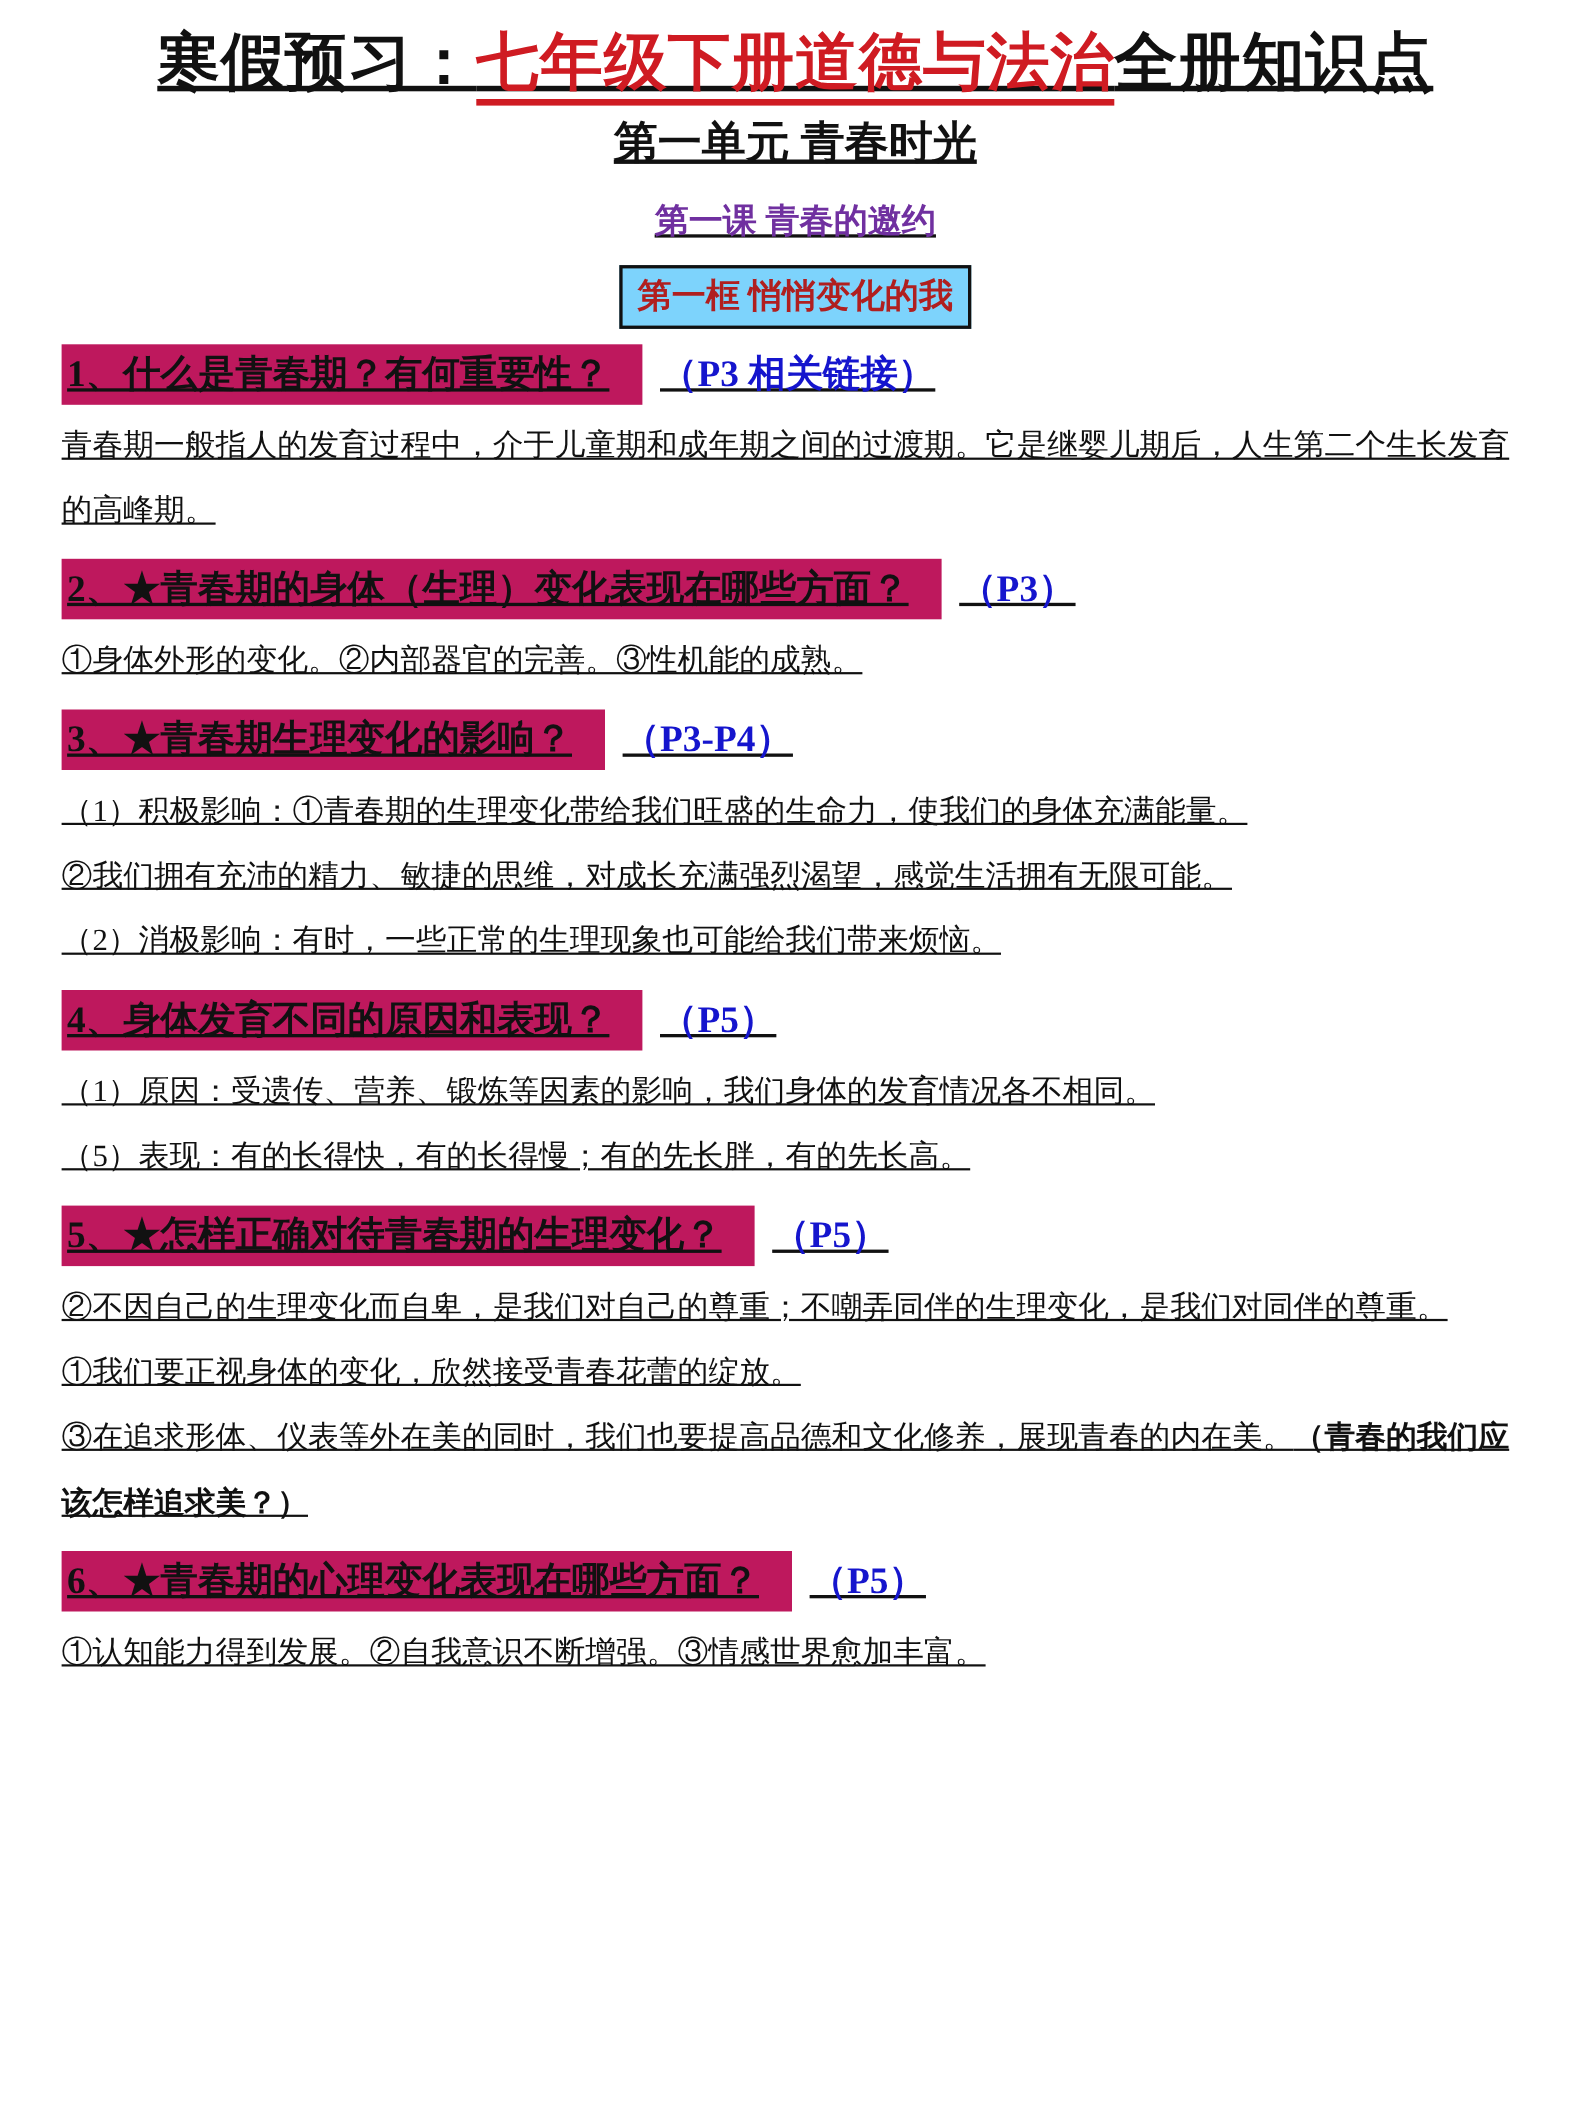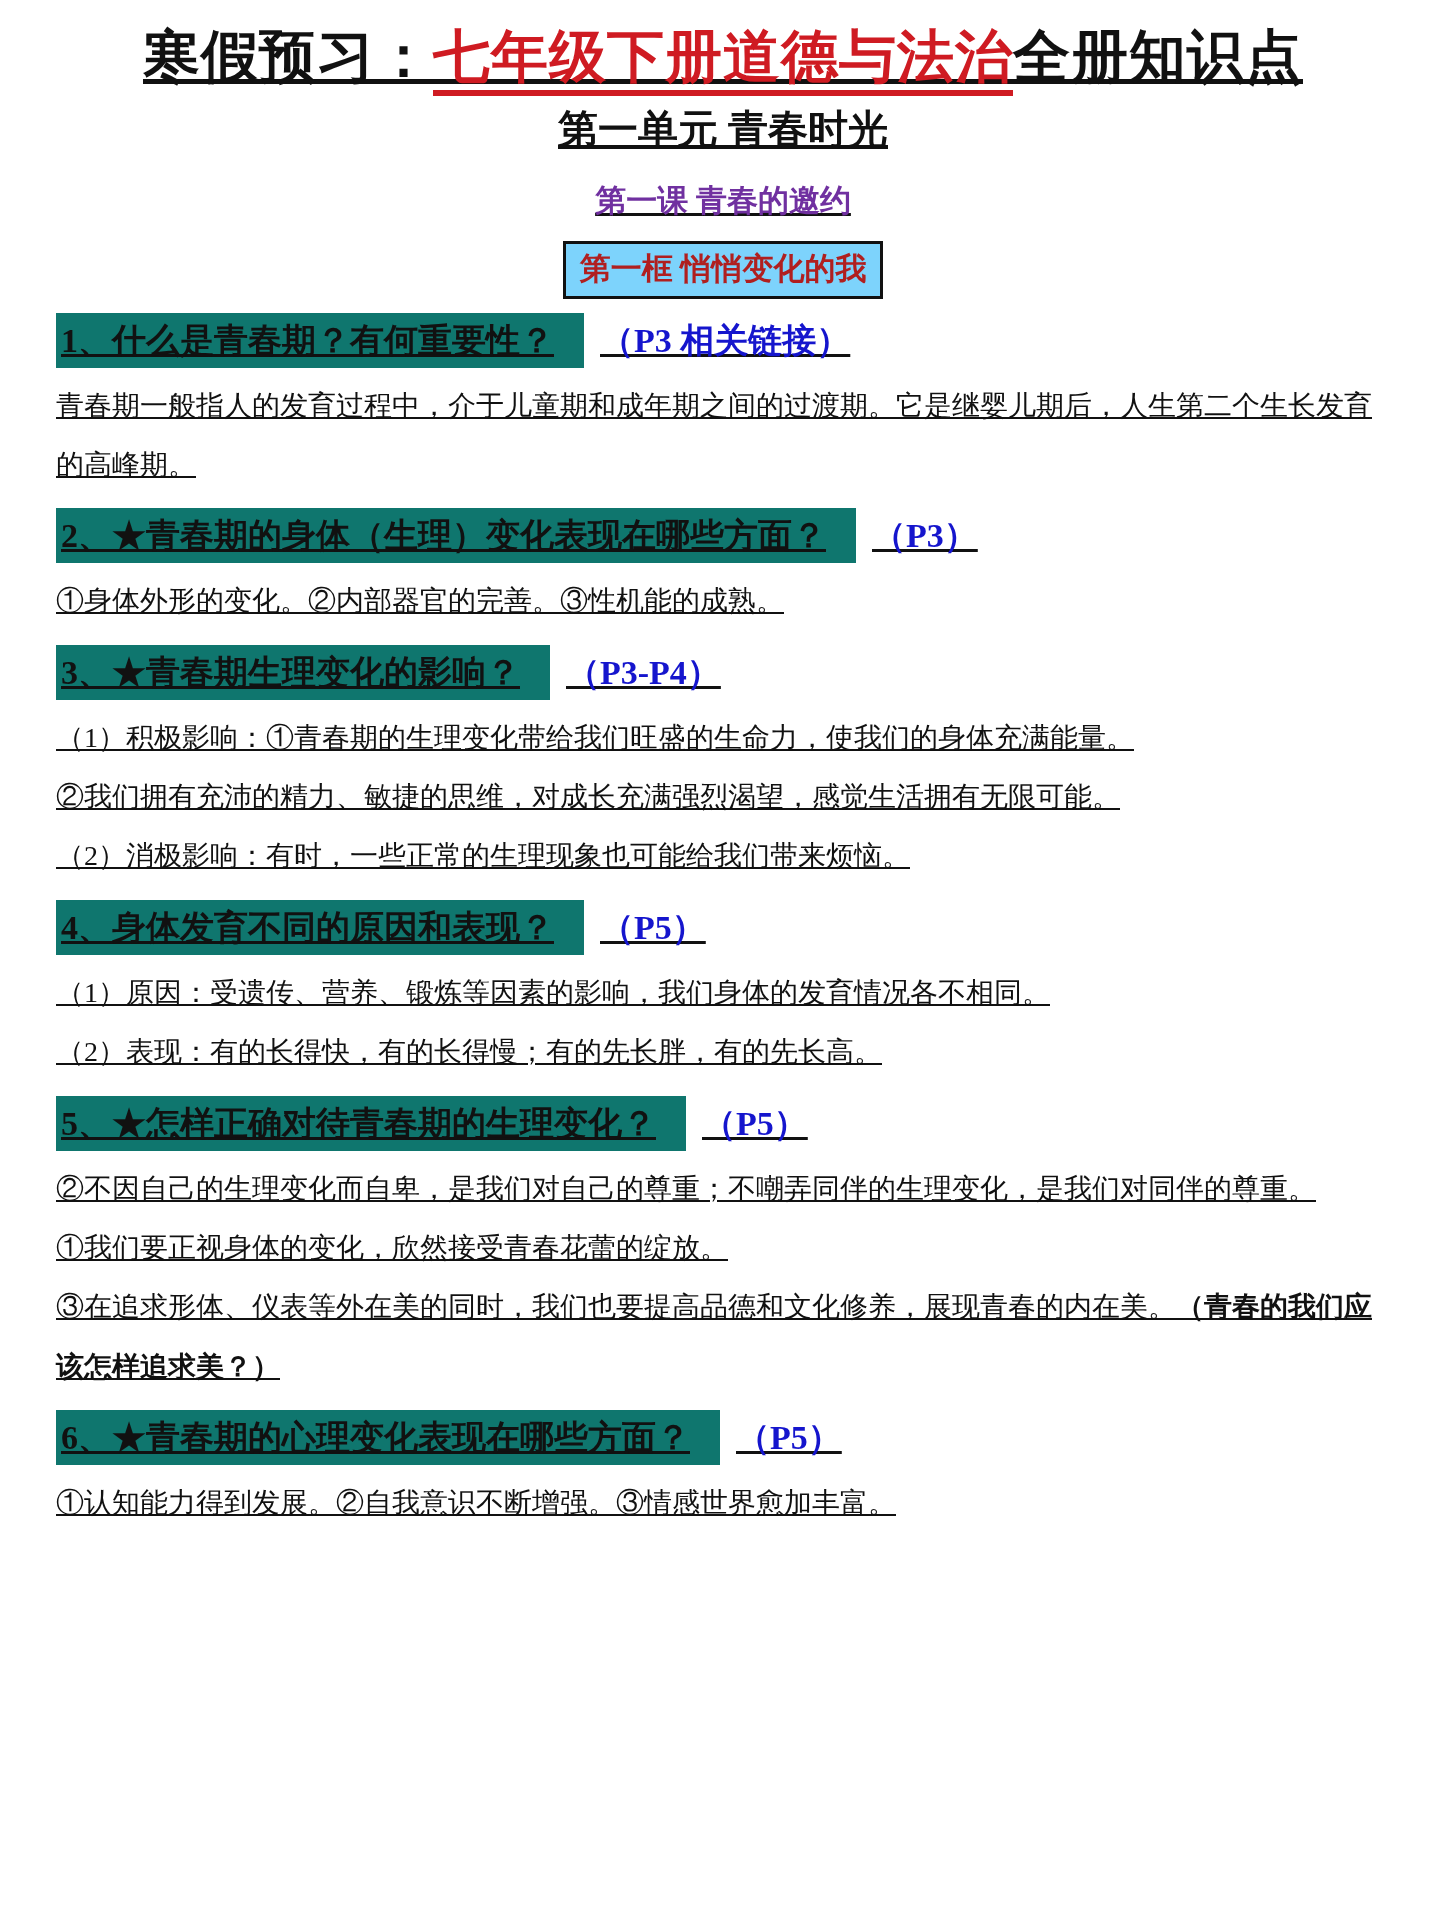--- a/index.html
+++ b/index.html
@@ -59,21 +59,21 @@
     background: #7dd3fc;
   }
   .qa-section { margin: 0; }
   .q-row {
     margin: 16px 0 10px 0;
     font-size: 34px;
     font-weight: bold;
     line-height: 1.5;
   }
   .q-hl {
-    background: #0f766e;
+    background: #be185d;
     padding: 9px 30px 9px 5px;
     box-decoration-break: clone;
   }
   .q-ref {
     color: #1515CD;
     margin-left: 16px;
     white-space: nowrap;
   }
   .ans {
     font-size: 28px;
@@ -119,21 +119,21 @@
     <p class="ans">（1）积极影响：①青春期的生理变化带给我们旺盛的生命力，使我们的身体充满能量。</p>
     <p class="ans">②我们拥有充沛的精力、敏捷的思维，对成长充满强烈渴望，感觉生活拥有无限可能。</p>
     <p class="ans">（2）消极影响：有时，一些正常的生理现象也可能给我们带来烦恼。</p>
   </div>
 
   <div class="qa-section">
     <div class="q-row">
       <span class="q-hl">4、身体发育不同的原因和表现？</span><span class="q-ref">（P5）</span>
     </div>
     <p class="ans">（1）原因：受遗传、营养、锻炼等因素的影响，我们身体的发育情况各不相同。</p>
-    <p class="ans">（2）表现：有的长得快，有的长得慢；有的先长胖，有的先长高。</p>
+    <p class="ans">（5）表现：有的长得快，有的长得慢；有的先长胖，有的先长高。</p>
   </div>
 
   <div class="qa-section">
     <div class="q-row">
       <span class="q-hl">5、★怎样正确对待青春期的生理变化？</span><span class="q-ref">（P5）</span>
     </div>
     <p class="ans">②不因自己的生理变化而自卑，是我们对自己的尊重；不嘲弄同伴的生理变化，是我们对同伴的尊重。</p>
     <p class="ans">①我们要正视身体的变化，欣然接受青春花蕾的绽放。</p>
     <p class="ans"><span>③在追求形体、仪表等外在美的同时，我们也要提高品德和文化修养，展现青春的内在美。</span><span class="note-bold">（青春的我们应该怎样追求美？）</span></p>
   </div>

